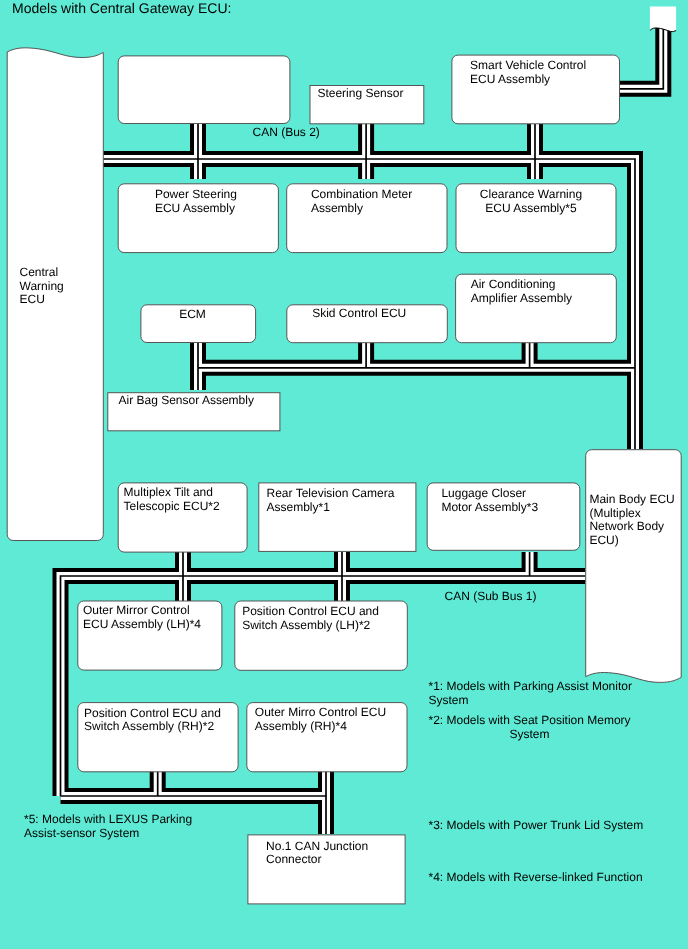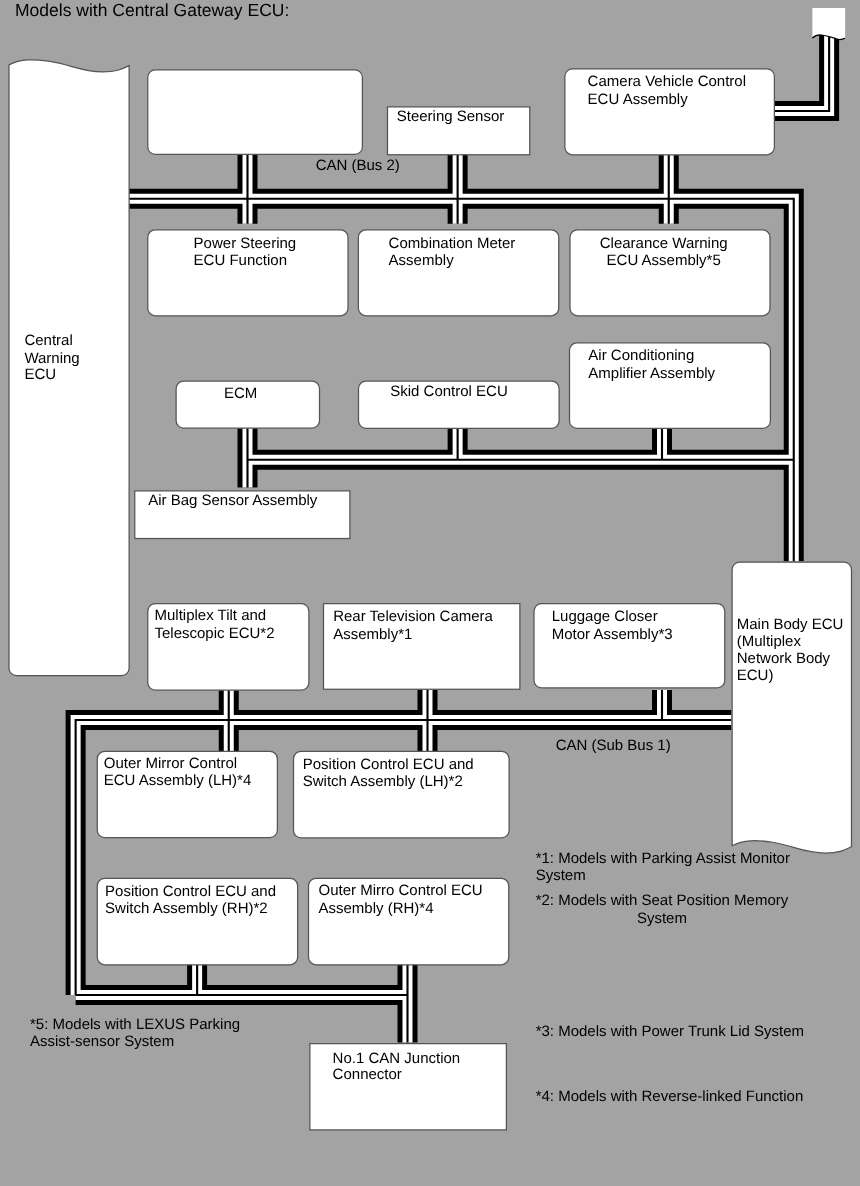--- a/index.html
+++ b/index.html
@@ -1,19 +1,19 @@
 <!DOCTYPE html>
 <html><head>
 <meta charset="utf-8">
 <title>CAN Communication System Diagram</title>
 <style>
   html,body{margin:0;padding:0;background:#ffffff;}
   body{width:688px;height:949px;overflow:hidden;font-family:"Liberation Sans",sans-serif;color:#000;user-select:none;
        -webkit-font-smoothing:antialiased;text-rendering:geometricPrecision;}
-  #stage{position:relative;width:688px;height:949px;background:#a3a3a3;}
+  #stage{position:relative;width:688px;height:949px;background:#5eead4;}
   svg#diagram{position:absolute;left:0;top:0;width:688px;height:949px;}
   #labels{position:absolute;left:0;top:0;width:688px;height:949px;transform:translateZ(0);}
   .lbl{position:absolute;font-size:12px;line-height:13.7px;color:#000;white-space:pre;}
   .note{position:absolute;font-size:12px;line-height:14px;color:#000;white-space:pre;}
   .title{position:absolute;font-size:14px;line-height:16px;color:#000;white-space:pre;}
 </style>
 </head>
 <body>
 
 <div id="stage">
@@ -96,24 +96,24 @@
       <rect x="77.8" y="702.6" width="160.3" height="69.2" rx="6" ry="6" fill="#ffffff" stroke="#555555" stroke-width="1"></rect>
       <rect x="246.8" y="702.6" width="160.2" height="69.2" rx="6" ry="6" fill="#ffffff" stroke="#555555" stroke-width="1"></rect>
       <rect x="247.9" y="834.9" width="157.2" height="69" fill="#ffffff" stroke="#555555" stroke-width="1"></rect>
     </svg>
   <div id="labels">
     <div class="title" style="left:12px;top:0px;">Models with Central Gateway ECU:</div>
   <div class="lbl" style="left: 19.5px; top: 265.9px;">Central
 Warning
 ECU</div>
       <div class="lbl" style="left: 317.4px; top: 86.7px;">Steering Sensor</div>
-      <div class="lbl" style="left: 470.1px; top: 59.3px;">Camera Vehicle Control
+      <div class="lbl" style="left: 470.1px; top: 59.3px;">Smart Vehicle Control
 ECU Assembly</div>
       <div class="lbl" style="left: 154.9px; top: 188px;">Power Steering
-ECU Function</div>
+ECU Assembly</div>
       <div class="lbl" style="left: 310.9px; top: 188px;">Combination Meter
 Assembly</div>
       <div class="lbl" style="left: 479.8px; top: 188px; text-align: center;">Clearance Warning
 ECU Assembly*5</div>
       <div class="lbl" style="left: 179.2px; top: 308px;">ECM</div>
       <div class="lbl" style="left: 312.2px; top: 307.3px;">Skid Control ECU</div>
       <div class="lbl" style="left: 470.7px; top: 278px;">Air Conditioning
 Amplifier Assembly</div>
       <div class="lbl" style="left: 118.5px; top: 393.5px;">Air Bag Sensor Assembly</div>
       <div class="lbl" style="left: 123.6px; top: 485.8px;">Multiplex Tilt and

